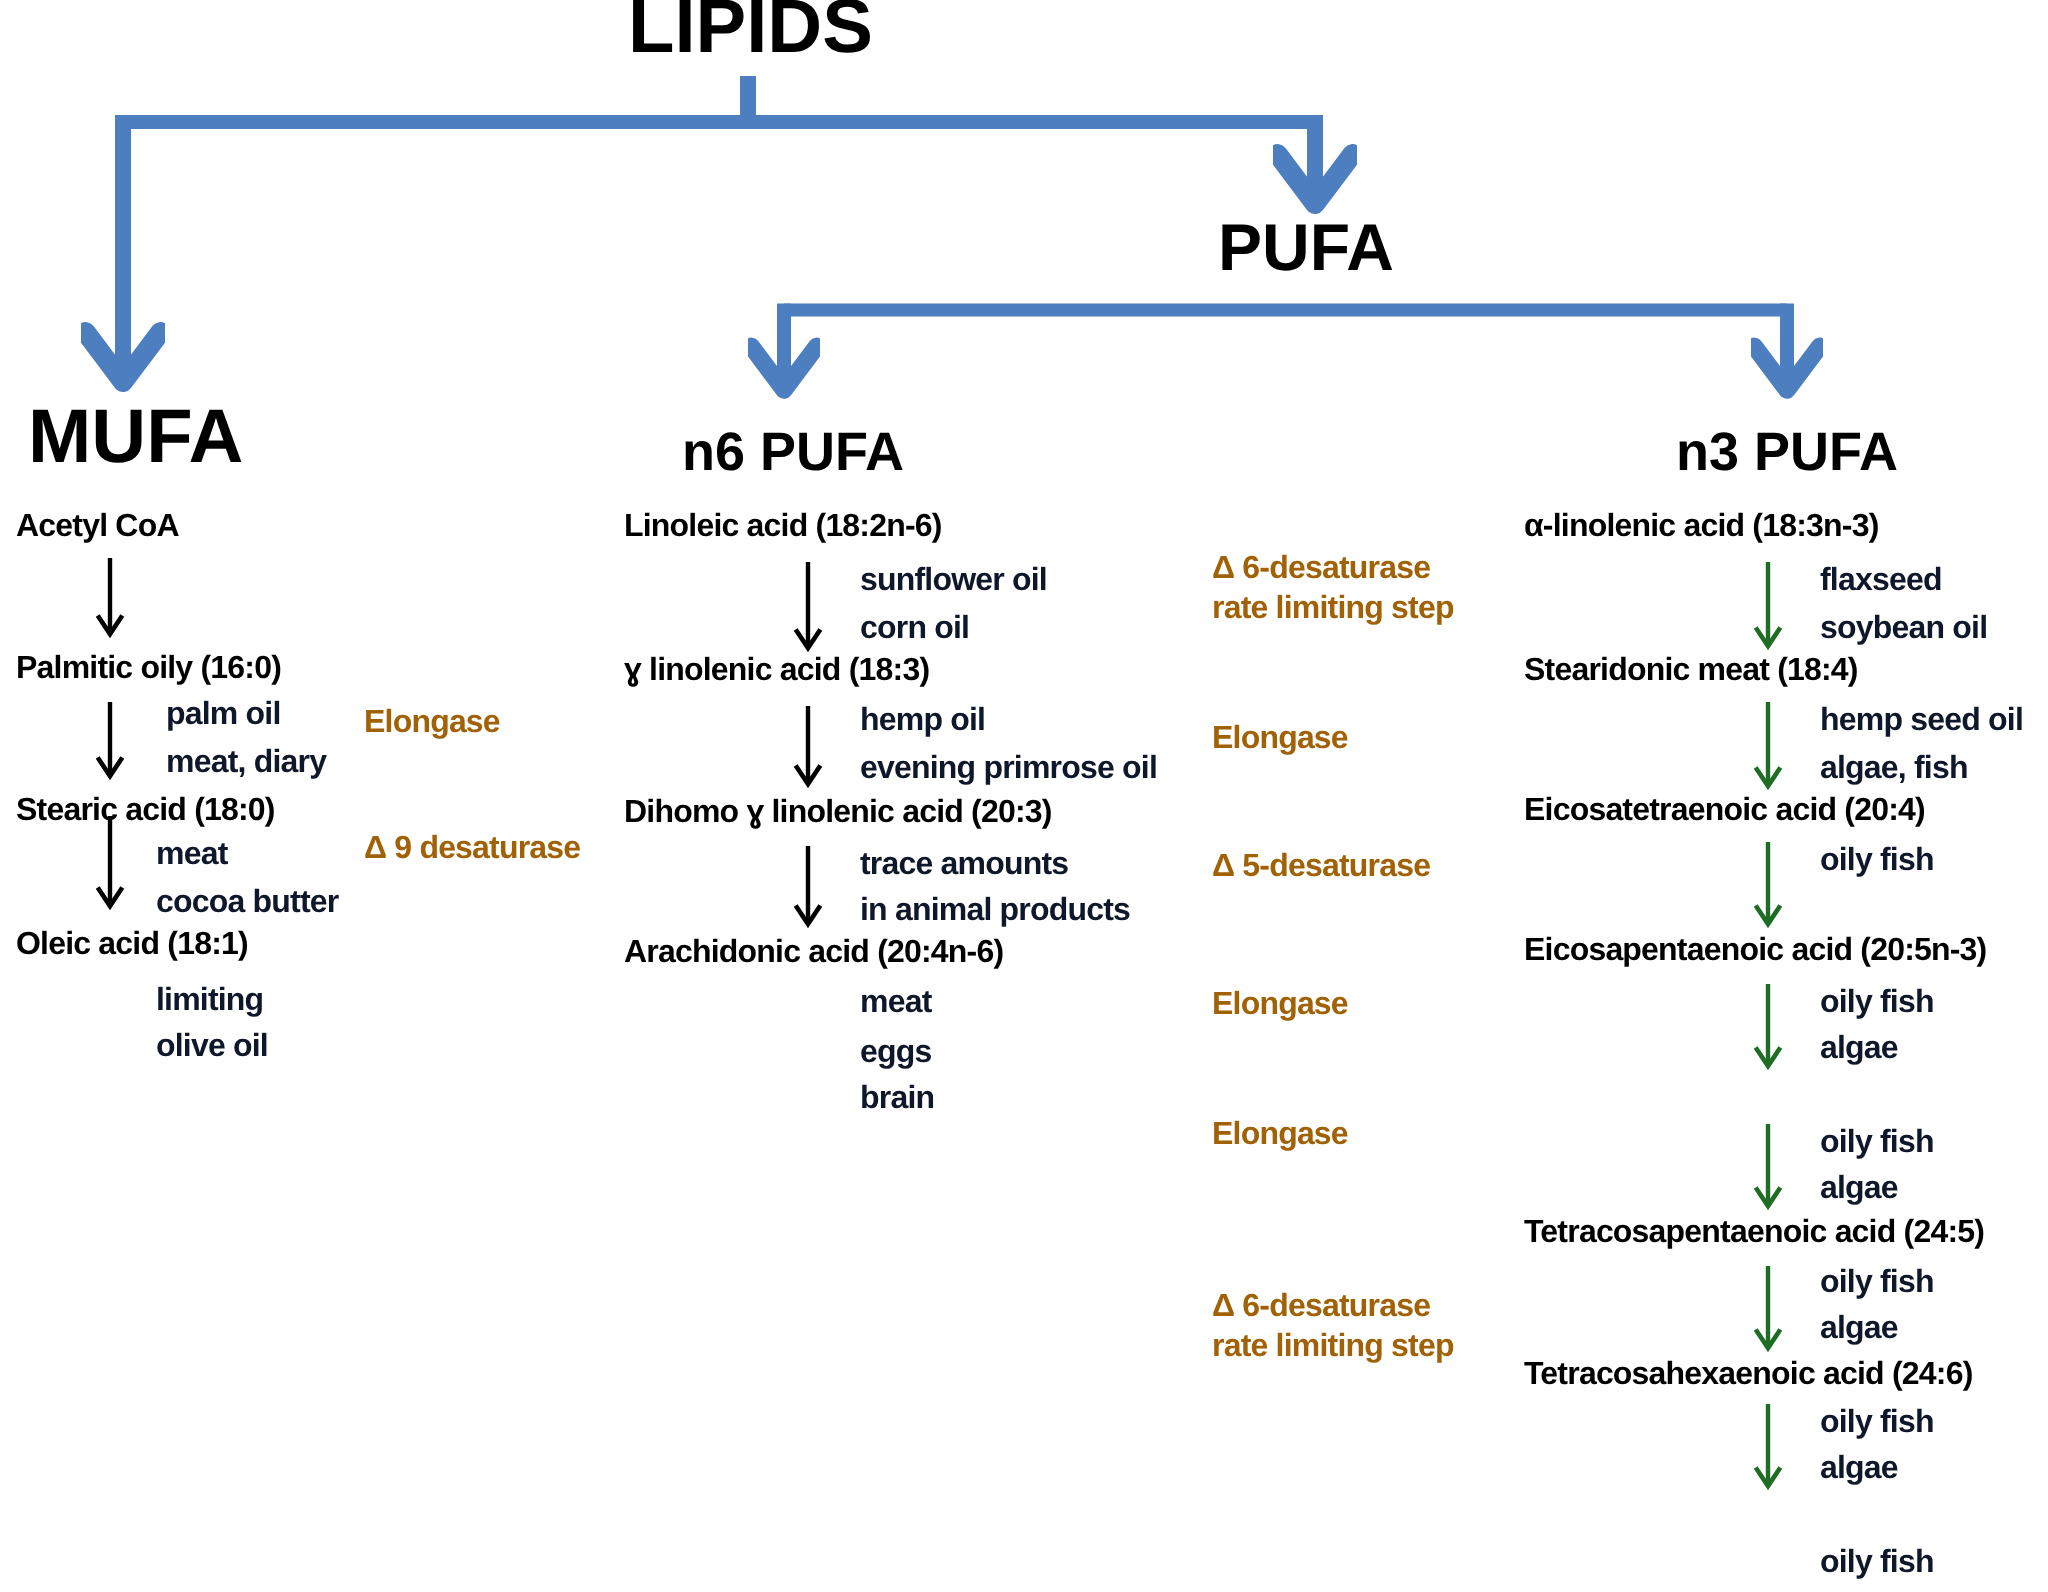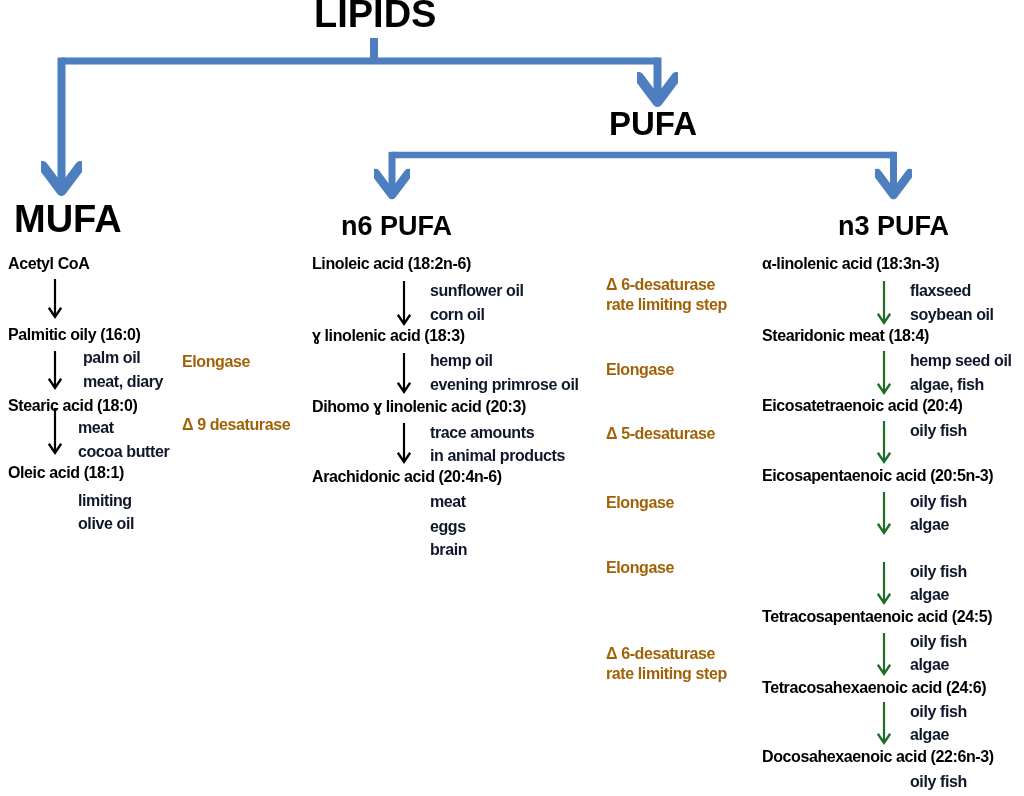--- a/index.html
+++ b/index.html
@@ -114,21 +114,20 @@
   <div class="t enz" style="left:606px;top:559px">Elongase</div>
   <div class="t enz" style="left:606px;top:645px">Δ 6-desaturase</div>
   <div class="t enz" style="left:606px;top:665px">rate limiting step</div>
 
   <div class="t" style="left:762px;top:255px">α-linolenic acid (18:3n-3)</div>
   <div class="t" style="left:762px;top:327px">Stearidonic meat (18:4)</div>
   <div class="t" style="left:762px;top:397px">Eicosatetraenoic acid (20:4)</div>
   <div class="t" style="left:762px;top:467px">Eicosapentaenoic acid (20:5n-3)</div>
   <div class="t" style="left:762px;top:608px">Tetracosapentaenoic acid (24:5)</div>
   <div class="t" style="left:762px;top:679px">Tetracosahexaenoic acid (24:6)</div>
-  <div class="t" style="left:762px;top:748px">Docosahexaenoic acid (22:6n-3)</div>
 
   <div class="t src" style="left:910px;top:282px">flaxseed</div>
   <div class="t src" style="left:910px;top:306px">soybean oil</div>
   <div class="t src" style="left:910px;top:352px">hemp seed oil</div>
   <div class="t src" style="left:910px;top:376px">algae, fish</div>
   <div class="t src" style="left:910px;top:422px">oily fish</div>
   <div class="t src" style="left:910px;top:493px">oily fish</div>
   <div class="t src" style="left:910px;top:516px">algae</div>
   <div class="t src" style="left:910px;top:563px">oily fish</div>
   <div class="t src" style="left:910px;top:586px">algae</div>

